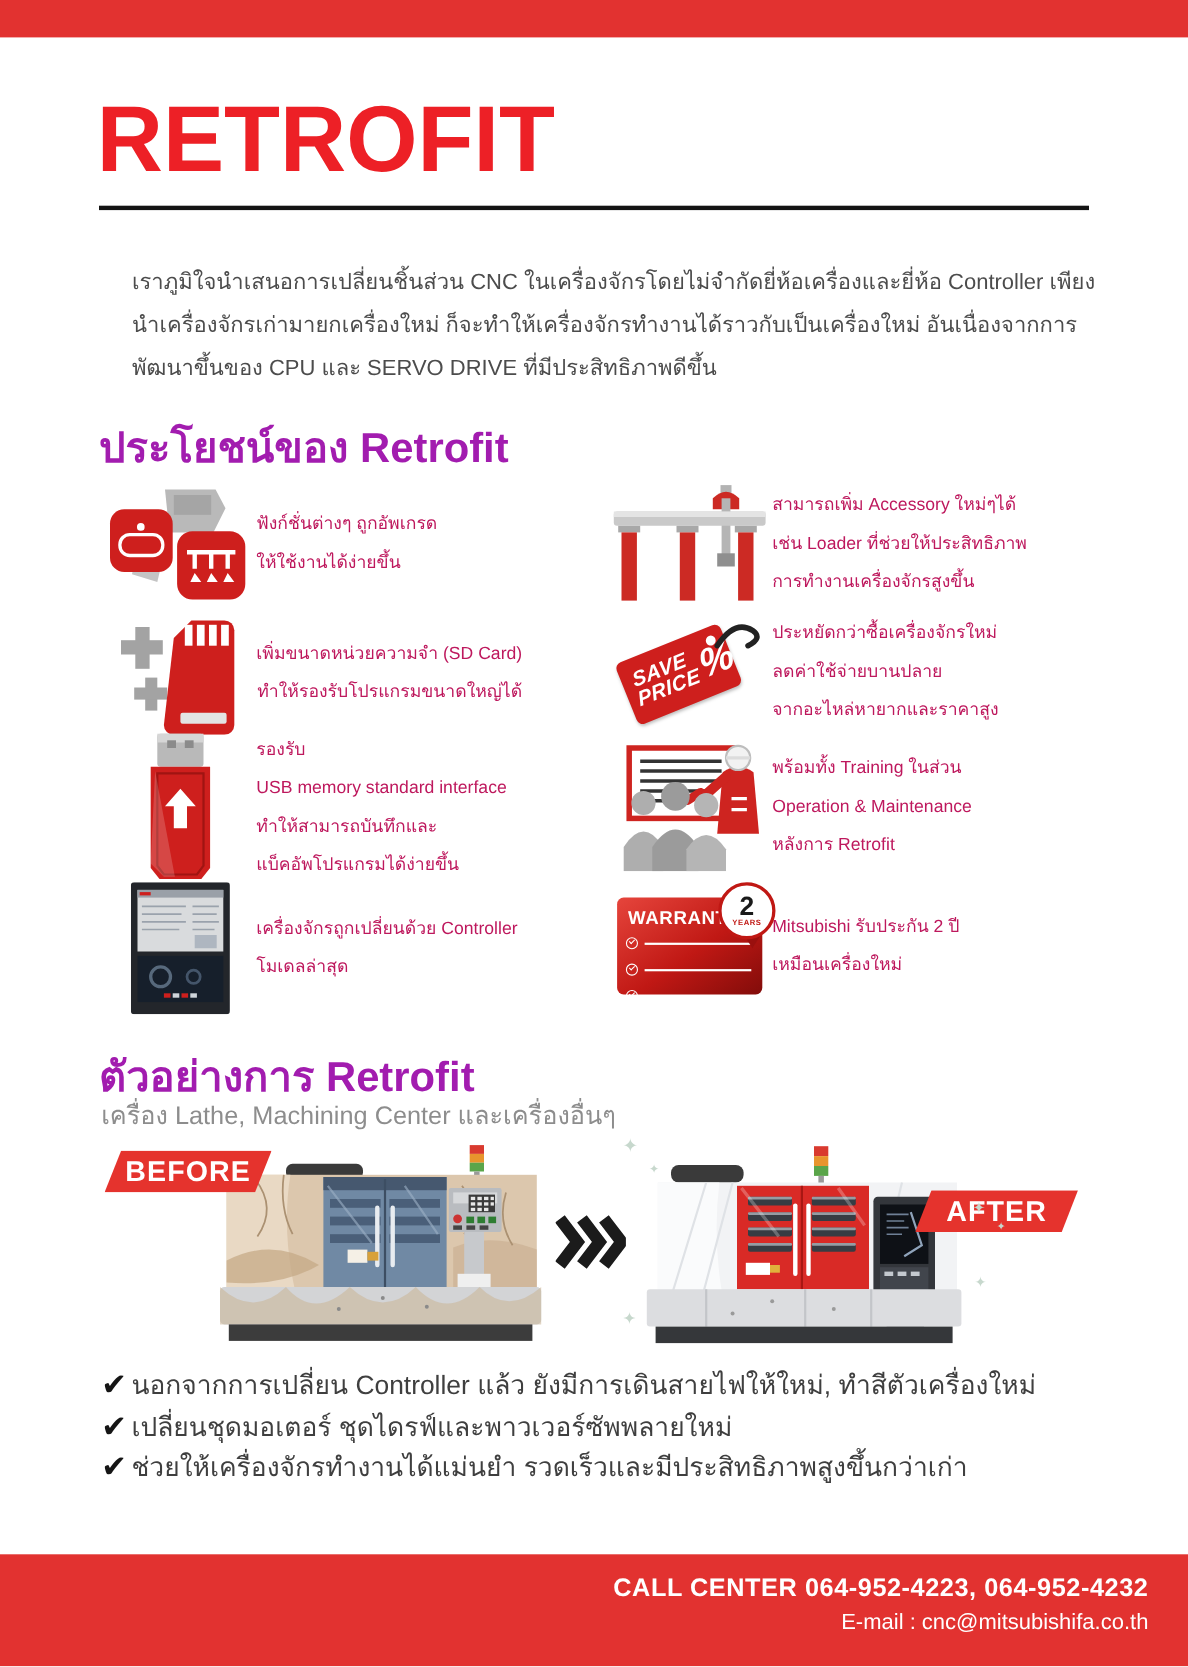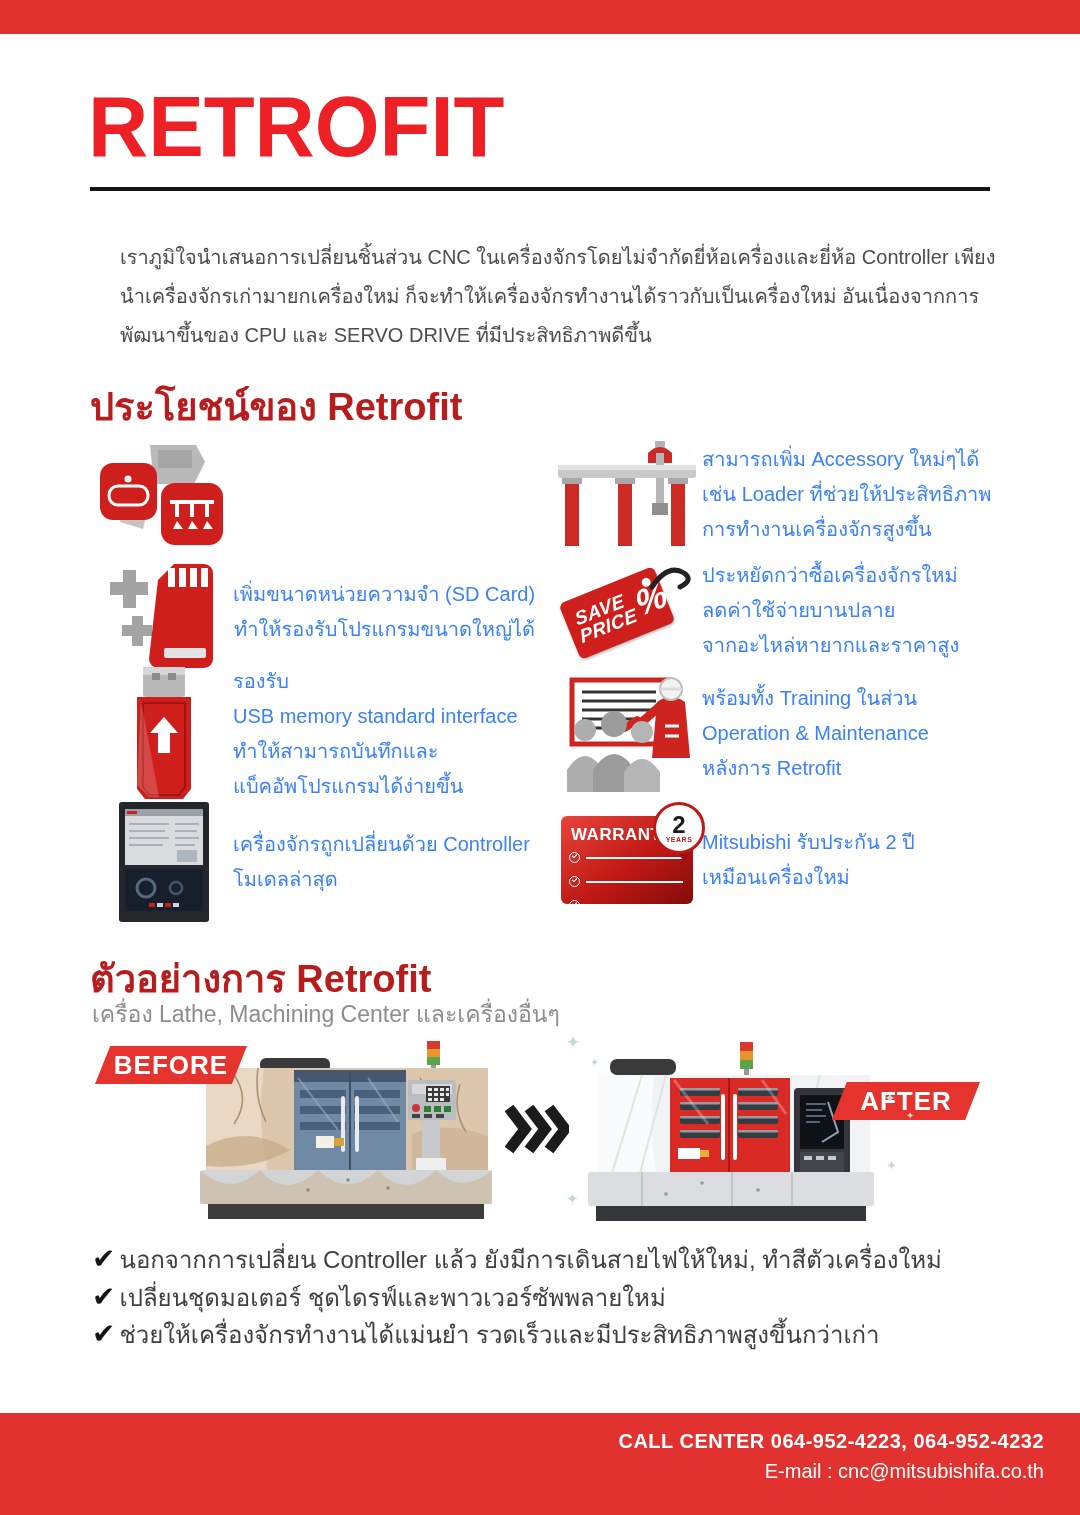--- a/index.html
+++ b/index.html
@@ -11,27 +11,27 @@
   .title{
     position:absolute;left:88px;top:84px;margin:0;
     font-size:85px;font-weight:bold;color:#ed2026;letter-spacing:0px;line-height:1;
     transform:scaleX(.98);transform-origin:left top;
   }
   .rule{position:absolute;left:90px;top:187px;width:900px;height:4px;background:#141414;}
   .intro{
     position:absolute;left:120px;top:238px;width:880px;margin:0;
     font-size:20px;line-height:39px;color:#4c4c4c;white-space:pre-line;
   }
-  .h2{position:absolute;margin:0;font-size:38px;font-weight:bold;color:#b91c1c;}
+  .h2{position:absolute;margin:0;font-size:38px;font-weight:bold;color:#a21caf;}
   .benefits-h{left:90px;top:376px;}
   .example-h{left:90px;top:948px;}
   .example-sub{position:absolute;left:92px;top:996px;font-size:23px;color:#8d8d8d;}
   .benefit{position:absolute;display:flex;align-items:center;}
   .b-icon{flex:0 0 auto;display:flex;align-items:center;justify-content:center;}
-  .b-text{font-size:20px;line-height:35px;color:#3b82f6;white-space:pre-line;}
+  .b-text{font-size:16px;line-height:35px;color:#be185d;white-space:pre-line;}
   
   .save-wrap{position:relative;width:138px;height:118px;}
   .save-tag{
     position:absolute;left:8px;top:32px;width:102px;height:60px;background:#ce1f1d;border-radius:6px;
     transform:rotate(-22deg);display:flex;align-items:center;box-shadow:0 2px 3px rgba(0,0,0,.25);
   }
   .save-tag-text{display:flex;flex-direction:column;padding-left:9px;transform:skewX(-6deg);}
   .save-tag-text span{font-style:italic;font-weight:bold;color:#fff;font-size:19px;line-height:18px;letter-spacing:.5px;}
   .save-tag-pct{font-style:italic;font-weight:bold;color:#fff;font-size:36px;margin-left:2px;transform:skewX(-6deg);}
   .save-tag-hole{position:absolute;right:8px;top:8px;width:9px;height:9px;border-radius:50%;background:#fff;}
@@ -62,21 +62,21 @@
   }
   .banner span{color:#fff;font-weight:bold;font-size:26px;letter-spacing:1px;}
   .sparkle{position:absolute;color:#c7d8cd;}
   
   .checkrow{position:absolute;left:92px;display:flex;align-items:flex-start;}
   .check-glyph{font-size:28px;line-height:30px;color:#151515;font-weight:bold;flex:0 0 auto;}
   .check-text{font-size:24px;line-height:32px;color:#3f3f3f;margin-left:4px;}
   
   .footer{position:absolute;left:0;top:1413px;width:1080px;height:102px;background:#e23230;
     display:flex;flex-direction:column;align-items:flex-end;padding:0;box-sizing:border-box;}
-  .footer-call{margin:17px 36px 0 0;color:#fff;font-weight:bold;font-size:20px;letter-spacing:.5px;}
+  .footer-call{margin:17px 36px 0 0;color:#fff;font-weight:bold;font-size:23px;letter-spacing:.5px;}
   .footer-mail{margin:7px 36px 0 0;color:#fff;font-size:20px;}
 </style>
 </head>
 <body>
 
 <div class="page">
 
   <div class="topbar"></div>
 
   <h1 class="title">RETROFIT</h1>
@@ -95,20 +95,22 @@
         <rect x="60" y="9" width="34" height="18" fill="#a5a5a5"></rect>
         <path d="M26 60 l24 7 -5 21 -23 -7 z" fill="#c4c4c4"></path>
         <rect x="2" y="22" width="57" height="57" rx="13" fill="#ce1f1d"></rect>
         <circle cx="30" cy="38" r="3.5" fill="#ffffff"></circle>
         <rect x="11" y="45" width="39" height="19" rx="9" fill="none" stroke="#ffffff" stroke-width="3"></rect>
         <rect x="63" y="42" width="62" height="62" rx="14" fill="#ce1f1d"></rect>
         <path d="M72 61 h44 M79 61 v15 M94 61 v15 M109 61 v15" stroke="#ffffff" stroke-width="4" fill="none"></path>
         <path d="M79 80 l-4 8 h10 z M94 80 l-4 8 h10 z M109 80 l-4 8 h10 z" fill="#ffffff"></path>
       </svg>
     </div>
+    <div class="b-text">ฟังก์ชั่นต่างๆ ถูกอัพเกรด
+ให้ใช้งานได้ง่ายขึ้น</div>
   </div>
 
   <div class="benefit" style="left:552px;top:436px;width:472px;height:116px;">
     <div class="b-icon" style="width:150px;height:112px;">
       <svg width="142" height="110" viewBox="0 0 142 110">
         <rect x="99" y="2" width="10" height="10" fill="#b3b3b3"></rect>
         <path d="M92 24 v-10 q12 -12 24 0 v10 z" fill="#cc2a24"></path>
         <rect x="100" y="14" width="8" height="58" fill="#b5b5b5"></rect>
         <rect x="96" y="64" width="16" height="12" fill="#8f8f8f"></rect>
         <rect x="2" y="26" width="138" height="13" rx="3" fill="#c9c9c9"></rect>

